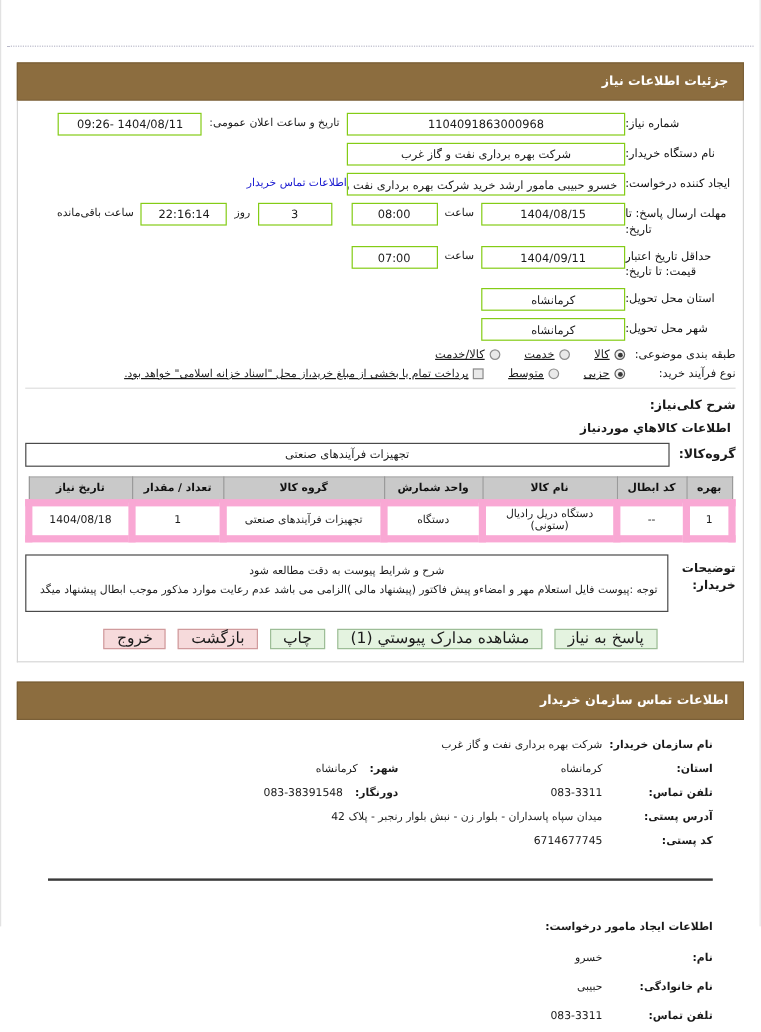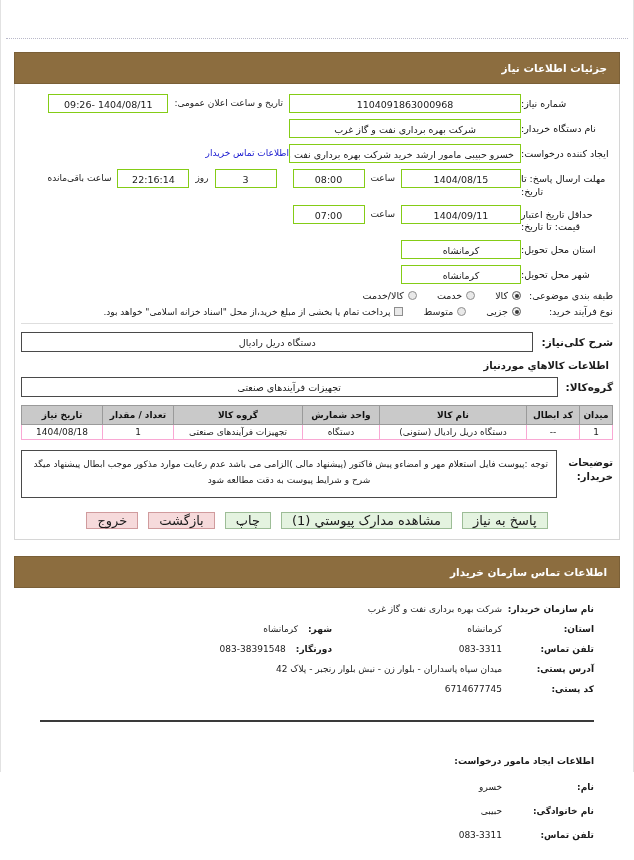--- a/index.html
+++ b/index.html
@@ -142,20 +142,21 @@
     width: 92px;
     min-width: 92px;
     text-align: right;
     font-size: 9.5px;
   }
   .opt {
     display: inline-flex;
     align-items: center;
     margin-left: 20px;
     white-space: nowrap;
+    text-decoration: underline;
   }
   .radio {
     width: 9px;
     height: 9px;
     border-radius: 50%;
     border: 1px solid #8e8e8e;
     background: #e9e9e9;
     display: inline-block;
     margin-left: 4px;
     position: relative;
@@ -247,21 +248,21 @@
   table.goods th {
     background: #c9c9c9;
     border: 1px solid #9a9a9a;
     font-weight: bold;
     padding: 4px 3px;
     text-align: center;
     font-size: 9px;
     color: #111;
   }
   table.goods td {
-    border: 1px solid #f9a8d4;
+    border: 6px solid #f9a8d4;
     padding: 2px 3px;
     text-align: center;
     font-size: 9px;
     background: #fff;
   }
   .c-radif { width: 26px; }
   .c-code  { width: 46px; }
   .c-unit  { width: 70px; }
   .c-group { width: 122px; }
   .c-qty   { width: 64px; }
@@ -462,34 +463,33 @@
         <span class="opt">
           <span class="checkbox"></span>
           <span class="note-text">پرداخت تمام یا بخشی از مبلغ خرید،از محل "اسناد خزانه اسلامی" خواهد بود.</span>
         </span>
       </div>
 
       <div class="panel-sep"></div>
 
       <div class="summary-row">
         <div class="summary-label">شرح کلی‌نیاز:</div>
-        <div class="summary-box">دستگاه دریل رادیال</div>
       </div>
 
       <div class="subsection-title">اطلاعات کالاهاي موردنیاز</div>
 
       <div class="group-row">
         <div class="group-label">گروه‌کالا:</div>
         <div class="group-box">تجهیزات فرآیندهای  صنعتی</div>
       </div>
 
       <table class="goods">
         <thead>
           <tr>
-            <th class="c-radif">میدان</th>
+            <th class="c-radif">بهره</th>
             <th class="c-code">کد ابطال</th>
             <th>نام کالا</th>
             <th class="c-unit">واحد شمارش</th>
             <th class="c-group">گروه کالا</th>
             <th class="c-qty">تعداد / مقدار</th>
             <th class="c-date">تاریخ نیاز</th>
           </tr>
         </thead>
         <tbody>
           <tr>
@@ -500,22 +500,22 @@
             <td class="c-group">تجهیزات فرآیندهای صنعتی</td>
             <td class="c-qty">1</td>
             <td class="c-date">1404/08/18</td>
           </tr>
         </tbody>
       </table>
 
       <div class="desc-row">
         <div class="desc-label">توضیحات خریدار:</div>
         <div class="desc-box">
+          <span class="desc-line c">شرح و شرایط پیوست به دقت مطالعه   شود</span>
           <span class="desc-line r">توجه :پیوست فایل استعلام مهر و امضاءو پیش فاکتور (پیشنهاد مالی )الزامی می باشد عدم رعایت موارد مذکور موجب ابطال پیشنهاد میگد</span>
-          <span class="desc-line c">شرح و شرایط پیوست به دقت مطالعه   شود</span>
         </div>
       </div>
 
       <div class="buttons">
         <div class="btn green">پاسخ به نیاز</div>
         <div class="btn green">مشاهده مدارک پیوستي (1)</div>
         <div class="btn green">چاپ</div>
         <div class="btn red">بازگشت</div>
         <div class="btn red">خروج</div>
       </div>

